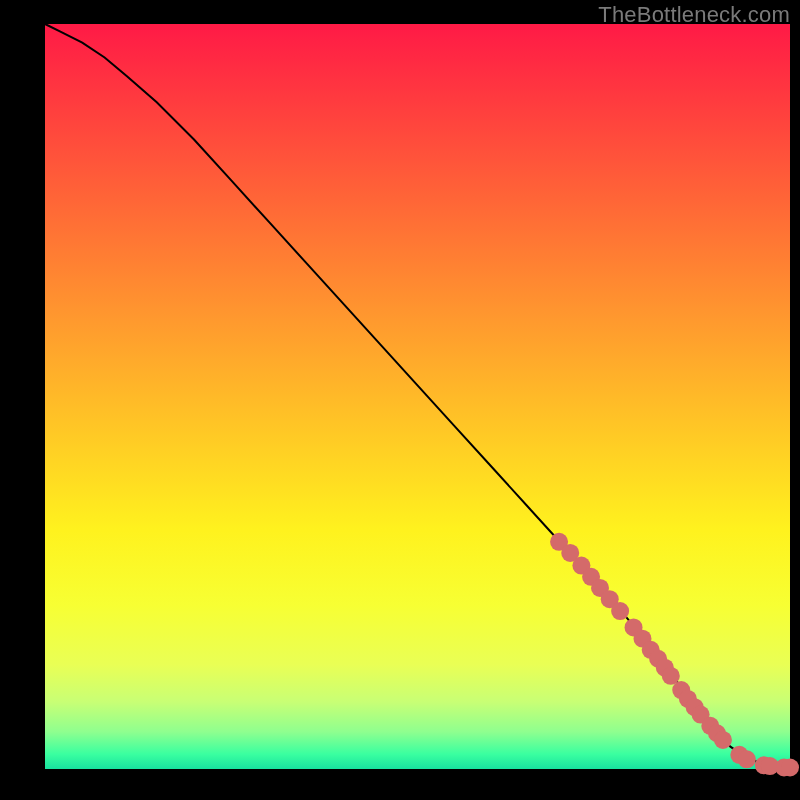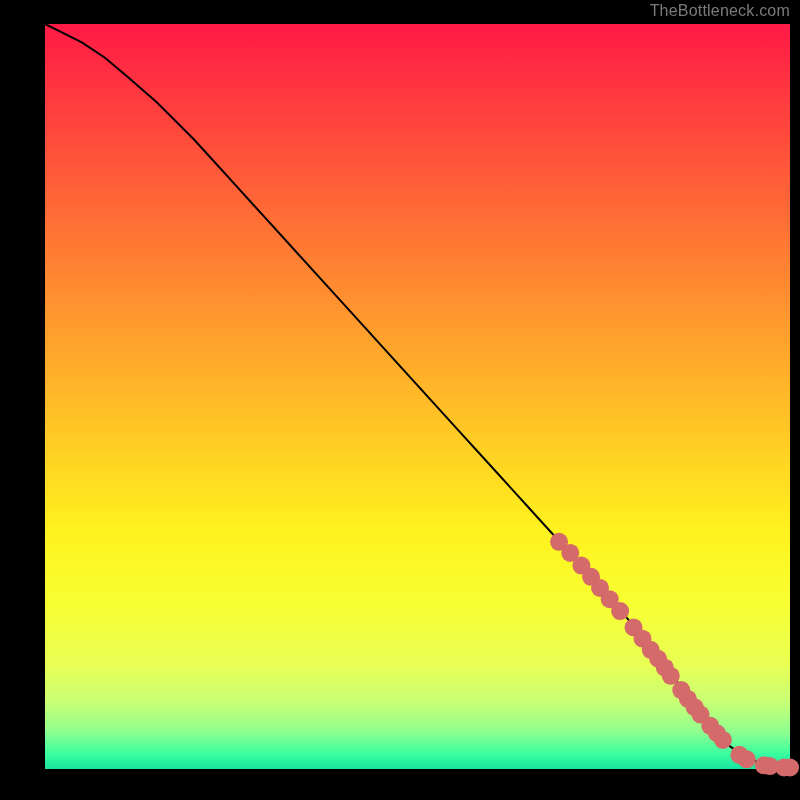--- a/index.html
+++ b/index.html
@@ -38,21 +38,21 @@
       #8fff8f 95%,
       #3affa0 98%,
       #18e29f 100%
     );
   }
   .watermark {
     position: absolute;
     top: 2px;
     right: 10px;
     color: #7a7a7a;
-    font-size: 16px;
+    font-size: 22px;
     font-weight: 500;
     letter-spacing: 0.2px;
     user-select: none;
   }
   svg.curve {
     position: absolute;
     left: 0;
     top: 0;
     width: 745px;
     height: 745px;

